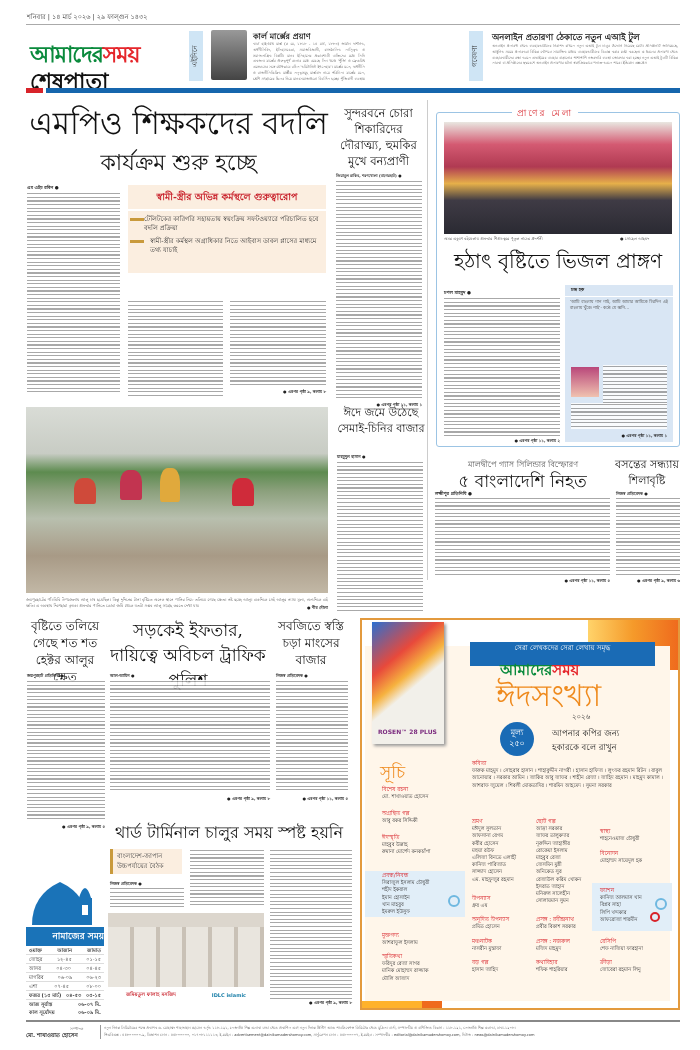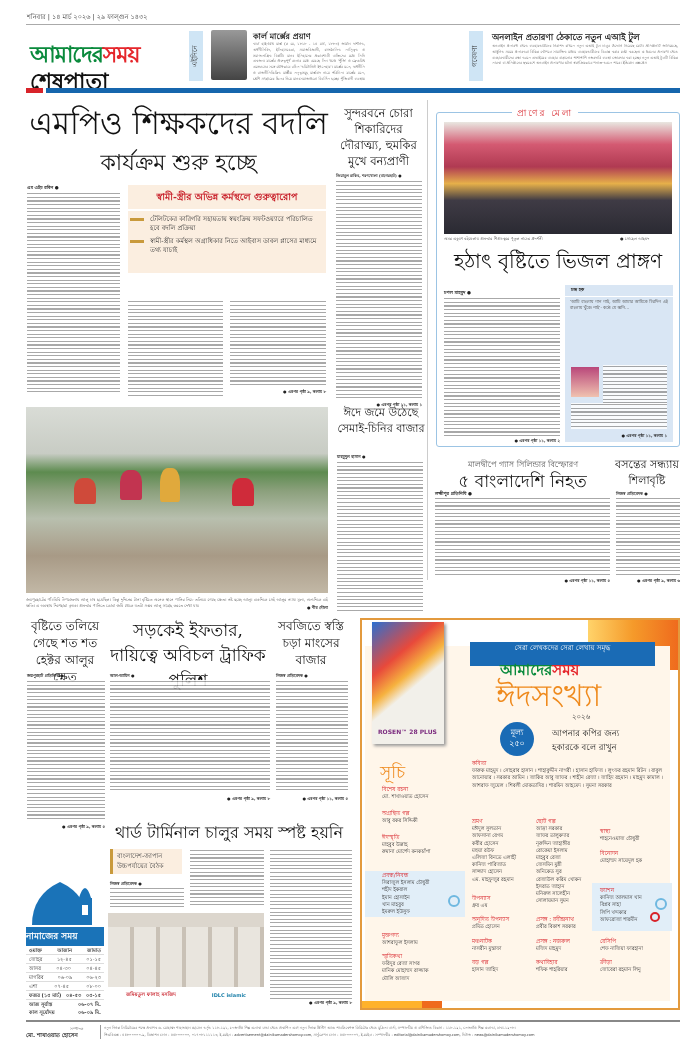--- a/index.html
+++ b/index.html
@@ -35,21 +35,21 @@
 <div class="abs tiny" style="left:492px;top:44px;width:186px;height:38px;font-size:3.6px;line-height:5.8px">অনলাইন প্রতারণা থেকে ব্যবহারকারীদের নিরাপদ রাখতে নতুন এআই টুল চালুর উদ্যোগ নিয়েছে মেটা। প্রতিষ্ঠানটি জানিয়েছে, আধুনিক সময়ে প্রতারকরা বিভিন্ন কৌশলে সামাজিক মাধ্যম ব্যবহারকারীদের বিভ্রান্ত করার চেষ্টা করছেন। এ ধরনের প্রতারণা থেকে ব্যবহারকারীদের রক্ষা করতে এআইয়ের ব্যবহার বাড়ানোর পাশাপাশি নজরদারি ব্যবস্থা জোরদার করা হচ্ছে। নতুন এআই টুলটি বিভিন্ন তারকা বা প্রতিষ্ঠানের ছদ্মবেশে অনলাইন প্রতারণার ঘটনা স্বয়ংক্রিয়ভাবে শনাক্ত করতে পারে। ইন্ডিয়ান এক্সপ্রেস</div>
 
 <div class="abs hl" style="left:26px;top:103px;width:305px;font-size:31px;line-height:40px">এমপিও শিক্ষকদের বদলি</div>
 <div class="abs hl" style="left:26px;top:143px;width:305px;font-size:22px;line-height:40px">কার্যক্রম শুরু হচ্ছে</div>
 <div class="abs byline" style="left:27px;top:185px">এম এইচ রবিন ●</div>
 <div class="abs tiny" style="left:27px;top:192px;width:93px;height:200px">
     <span class="filler"></span>
   </div>
 <div class="abs" style="left:128px;top:185px;width:198px;height:88px;background:#fbeee0">
   <div style="font-size:9.5px;font-weight:bold;color:#c8202a;text-align:center;padding:5px 0 4px;border-bottom:2px solid #fff">স্বামী-স্ত্রীর অভিন্ন কর্মস্থলে গুরুত্বারোপ</div>
-  <div style="display:flex;gap:6px;padding:4px 6px 0 2px;font-size:6.5px;line-height:9px;color:#333">
+  <div style="display:flex;padding:4px 6px 0 2px;font-size:6.5px;line-height:9px;color:#333">
       <span style="width:14px;height:3px;background:#c99a3c;margin-top:3px;flex:none"></span>
       <span>টেলিটকের কারিগরি সহায়তায় স্বয়ংক্রিয় সফটওয়্যারে পরিচালিত হবে বদলি প্রক্রিয়া</span>
     </div>
   <div style="display:flex;gap:6px;padding:4px 6px 0 2px;font-size:6.5px;line-height:9px;color:#333">
       <span style="width:14px;height:3px;background:#c99a3c;margin-top:3px;flex:none"></span>
       <span>স্বামী-স্ত্রীর কর্মস্থল অগ্রাধিকার নিতে আইবাস ডাবল প্লাসের মাধ্যমে তথ্য যাচাই</span>
     </div>
 </div>
 <div class="abs tiny" style="left:128px;top:300px;width:95px;height:96px">
     <span class="filler"></span>
@@ -164,21 +164,21 @@
 
 <div class="abs" style="left:30px;top:870px;width:66px;height:55px">
   <svg width="66" height="55" viewBox="0 0 66 55">
     <path d="M2 55 Q2 25 30 12 Q58 25 58 55Z" fill="#1a73b8"></path>
     <rect x="48" y="28" width="14" height="27" fill="#1a73b8"></rect>
     <path d="M49 28 Q55 8 61 28Z" fill="#1a73b8"></path>
     <rect x="52" y="35" width="6" height="10" fill="#fff"></rect>
   </svg>
 </div>
 <div class="abs" style="left:26px;top:927px;width:78px;height:85px">
-  <div style="background:#1a73b8;color:#fff;font-size:9px;font-weight:bold;text-align:left;padding:2px 0">নামাজের সময়</div>
+  <div style="background:#1a73b8;color:#fff;font-size:9px;font-weight:bold;text-align:right;padding:2px 0">নামাজের সময়</div>
   <div id="prayer-rows" style="font-size:5px;line-height:8px;color:#333">
       <div style="display: flex; justify-content: space-between; padding: 0px 3px; border-bottom: 1px solid rgb(221, 221, 221); font-weight: bold;">
         <span>ওয়াক্ত</span>
         <span>আজান</span>
         <span>জামাত</span>
       </div>
       <div style="display: flex; justify-content: space-between; padding: 0px 3px; border-bottom: 1px solid rgb(221, 221, 221);">
         <span>জোহর</span>
         <span>১২-৪৫</span>
         <span>০১-১৫</span>

